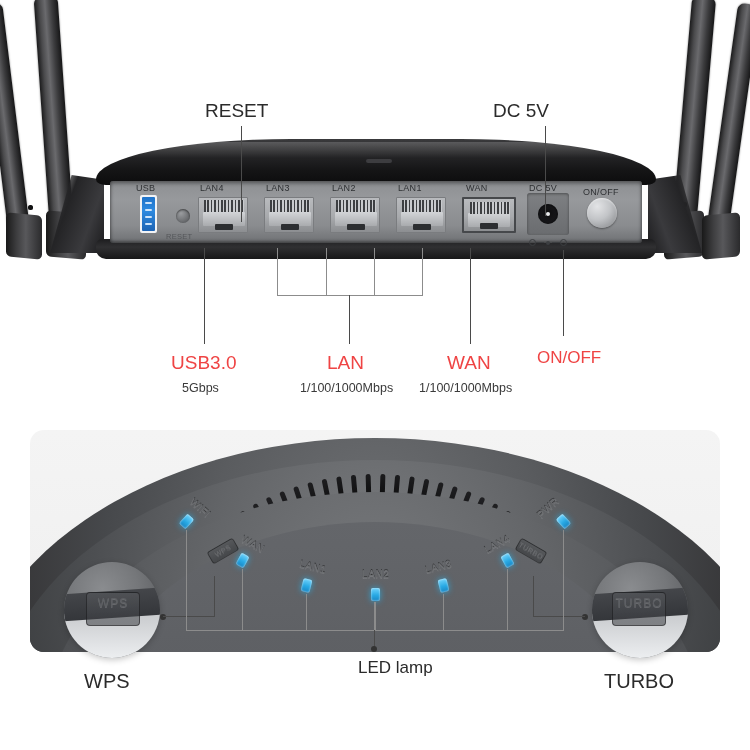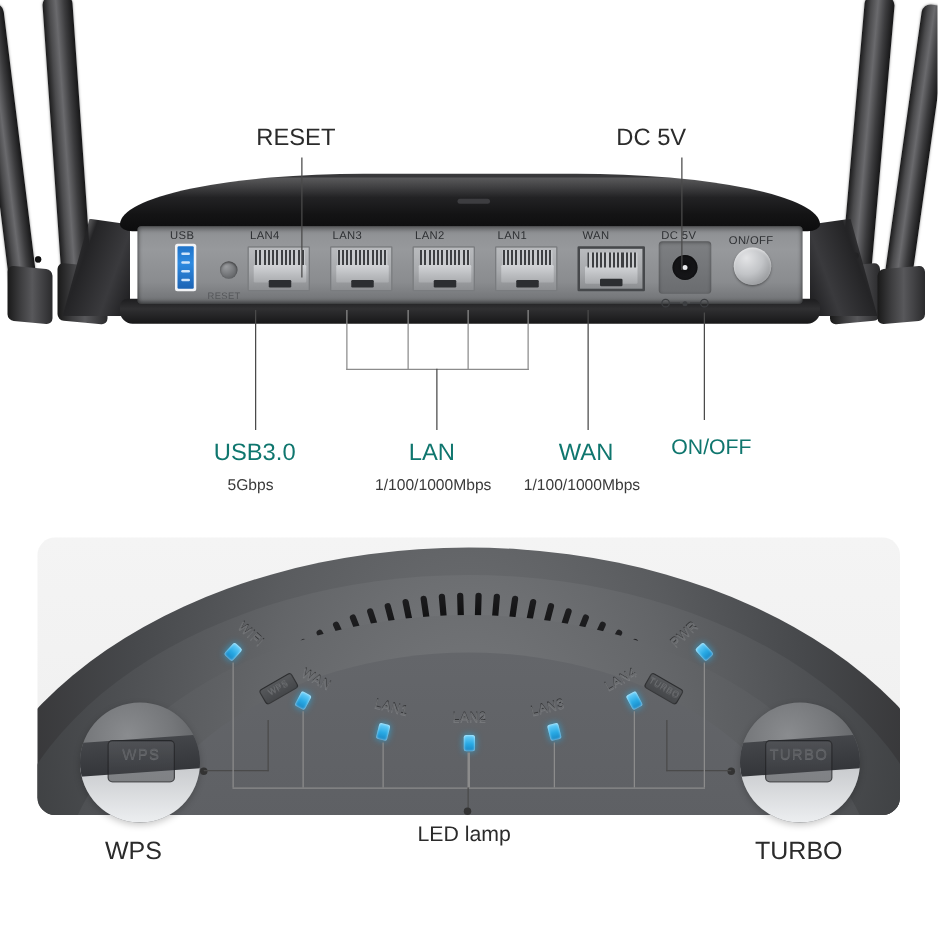--- a/index.html
+++ b/index.html
@@ -136,21 +136,21 @@
     position:absolute;left:477px;top:17px;width:30px;height:30px;border-radius:50%;
     background:radial-gradient(circle at 34% 28%,#e3e4e6 0%,#c2c4c7 45%,#9a9c9f 78%,#7c7e81 100%);
     box-shadow:inset 0 1px 2px rgba(255,255,255,.5), 0 1px 2px rgba(0,0,0,.4);
   }
 
   
   .lead{position:absolute;background:#4a4a4a;}
   .lead-v{width:1.4px;}
   .lead-h{height:1.4px;}
 
-  .callout-title{position:absolute;font-size:19px;color:#0f766e;white-space:nowrap;}
+  .callout-title{position:absolute;font-size:19px;color:#ef4444;white-space:nowrap;}
   .callout-title.sm{font-size:17px;}
   .callout-sub{position:absolute;font-size:12.5px;color:#3a3a3a;white-space:nowrap;}
   .callout-top{position:absolute;font-size:19px;color:#2b2b2b;white-space:nowrap;}
 
   
   #panel-top{top:430px;height:320px;}
   #top-stage{
     position:absolute;left:30px;top:0px;width:690px;height:222px;
     background:linear-gradient(180deg,#f4f4f4 0%,#efefef 100%);
     border-radius:14px;overflow:hidden;
@@ -211,21 +211,21 @@
   .mag-band{position:absolute;left:-6px;top:30%;width:112%;height:28%;
     background:linear-gradient(180deg,#44464a,#34363a);transform:rotate(-4deg);}
   .mag-btn{position:absolute;width:54px;height:34px;border-radius:4px;
     border:1.5px solid rgba(20,20,22,.55);box-sizing:border-box;
     background:linear-gradient(180deg,rgba(90,92,96,.55),rgba(60,62,66,.55));
     font-size:12px;letter-spacing:1px;text-align:center;line-height:20px;
     color:#5d5f63;text-shadow:0 1px 0 rgba(255,255,255,.18);}
 
   .dot-marker{position:absolute;width:6px;height:6px;border-radius:50%;background:#333;}
   .bottom-label{position:absolute;font-size:20px;color:#2b2b2b;white-space:nowrap;}
-  .bottom-label.mid{font-size:17px;}
+  .bottom-label.mid{font-size:17px;margin-left:24px;}
 </style>
 </head>
 <body>
 
 <div class="panel" id="panel-rear">
 
   <div class="ant" id="ant-l1"></div>
   <div class="ant" id="ant-l2"></div>
   <div class="ant" id="ant-r1"></div>
   <div class="ant" id="ant-r2"></div>

